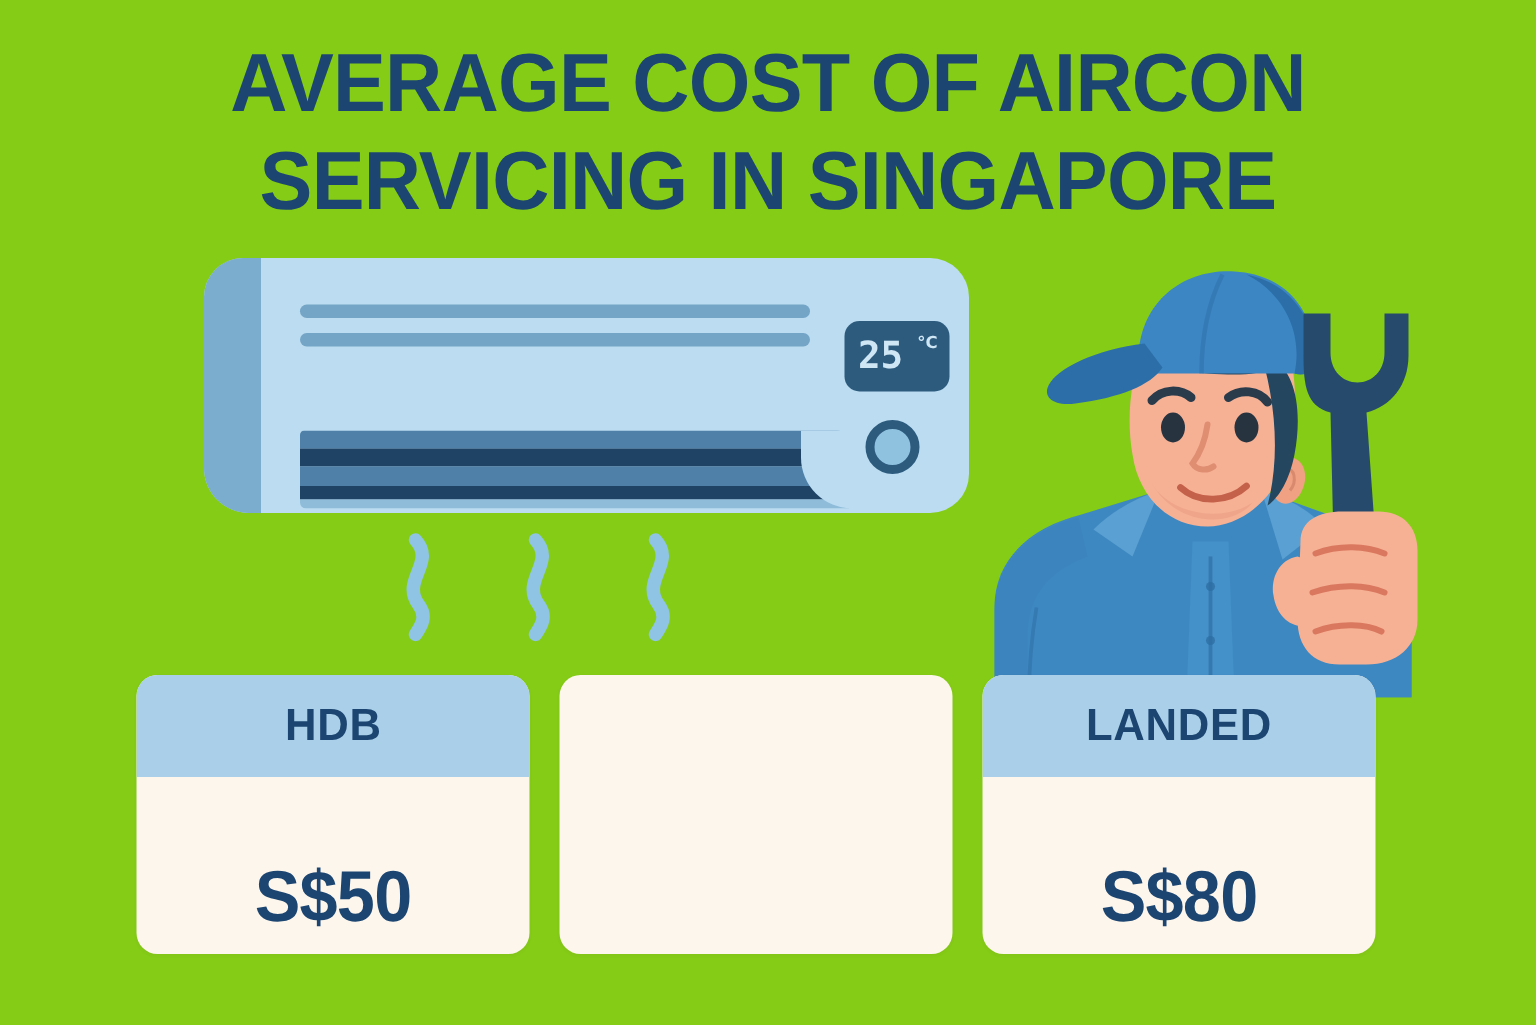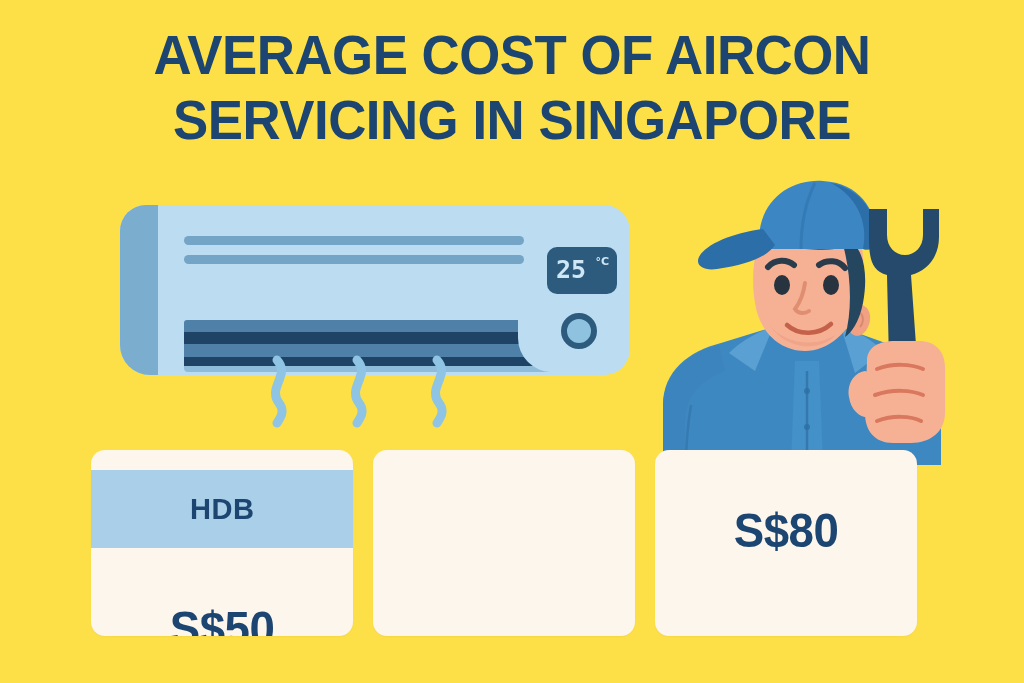--- a/index.html
+++ b/index.html
@@ -7,21 +7,21 @@
   body {
     font-family: "Liberation Sans", sans-serif;
     background: #FBF1E6;
     overflow: hidden;
     position: relative;
   }
   #stage {
     position: relative;
     width: 1024px;
     height: 683px;
-    background: #fde047;
+    background: #84cc16;
     overflow: hidden;
     text-decoration: underline;
   }
 
   
   #title-block {
     position: absolute;
     left: 0; top: 24px;
     width: 1024px;
     text-align: center;
@@ -34,22 +34,22 @@
     font-size: 55px;
     letter-spacing: -0.5px;
     transform: scaleX(0.96);
     padding: 4px 0 6px 0;
     white-space: nowrap;
   }
 
   
   #aircon {
     position: absolute;
-    left: 120px; top: 172px;
-    width: 510px; height: 170px; margin-top: 33px;
+    left: 136px; top: 172px;
+    width: 510px; height: 170px;
   }
   #aircon-body {
     position: absolute;
     inset: 0;
     background: #BBDCF1;
     border-radius: 26px 26px 26px 30px;
   }
   #aircon-side-panel {
     position: absolute;
     left: 0; top: 0;
@@ -141,26 +141,25 @@
     border-radius: 14px;
     background: #FCF6EC;
     overflow: hidden;
     box-shadow: 0 1px 2px rgba(120,90,60,0.06);
   }
   #card-hdb    { left: 91px; }
   #card-condo  { left: 373px; }
   #card-landed { left: 655px; }
 
   .card-header {
-    height: 78px;
+    height: 68px;
     background: #A9D0E8;
     display: flex;
     align-items: center;
     justify-content: center;
-    margin-top: 20px;
   }
   .card-header-label {
     color: #1C4571;
     font-size: 30px;
     font-weight: 700;
     letter-spacing: 0.5px;
     transform: scaleX(0.97);
   }
   .card-body {
     height: 108px;
@@ -309,18 +308,21 @@
     </div>
     <div class="card-body">
       <span class="card-price">S$50</span>
     </div>
   </div>
 
   <div class="price-card" id="card-condo">
   </div>
 
   <div class="price-card" id="card-landed">
+    <div class="card-header">
+      <span class="card-header-label">LANDED</span>
+    </div>
     <div class="card-body">
       <span class="card-price">S$80</span>
     </div>
   </div>
 
 </div>
 
 </body></html>

